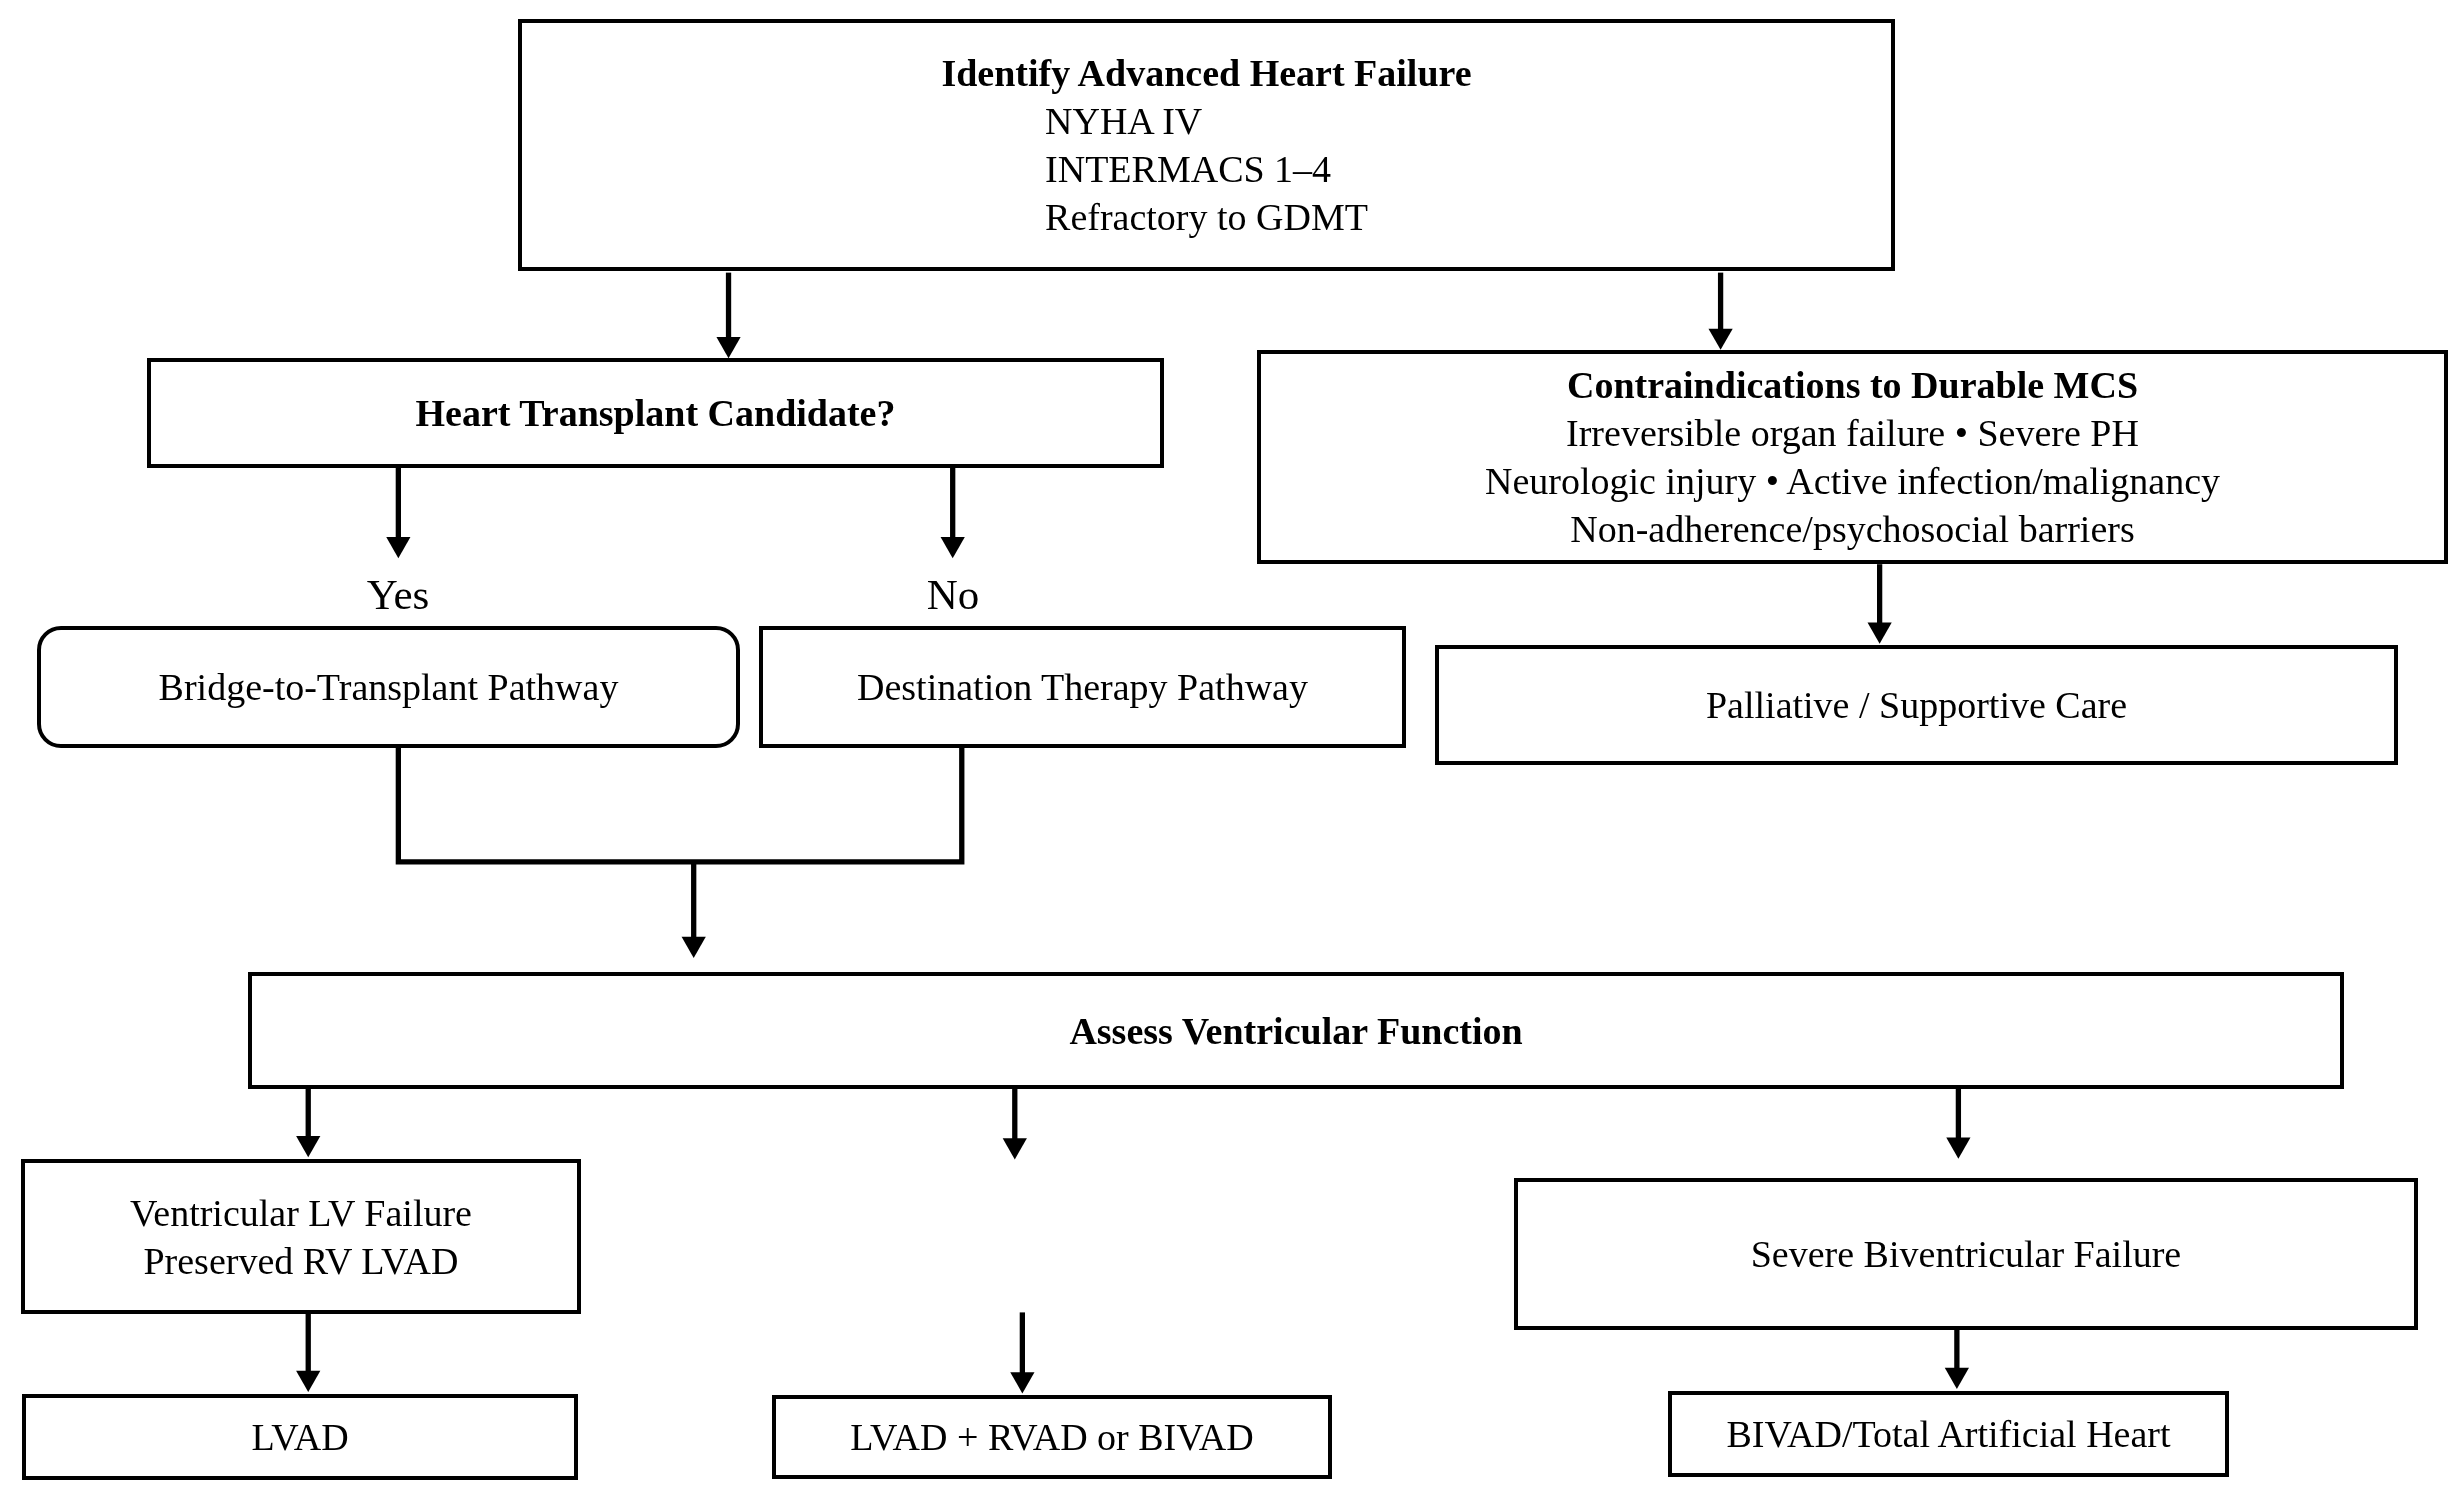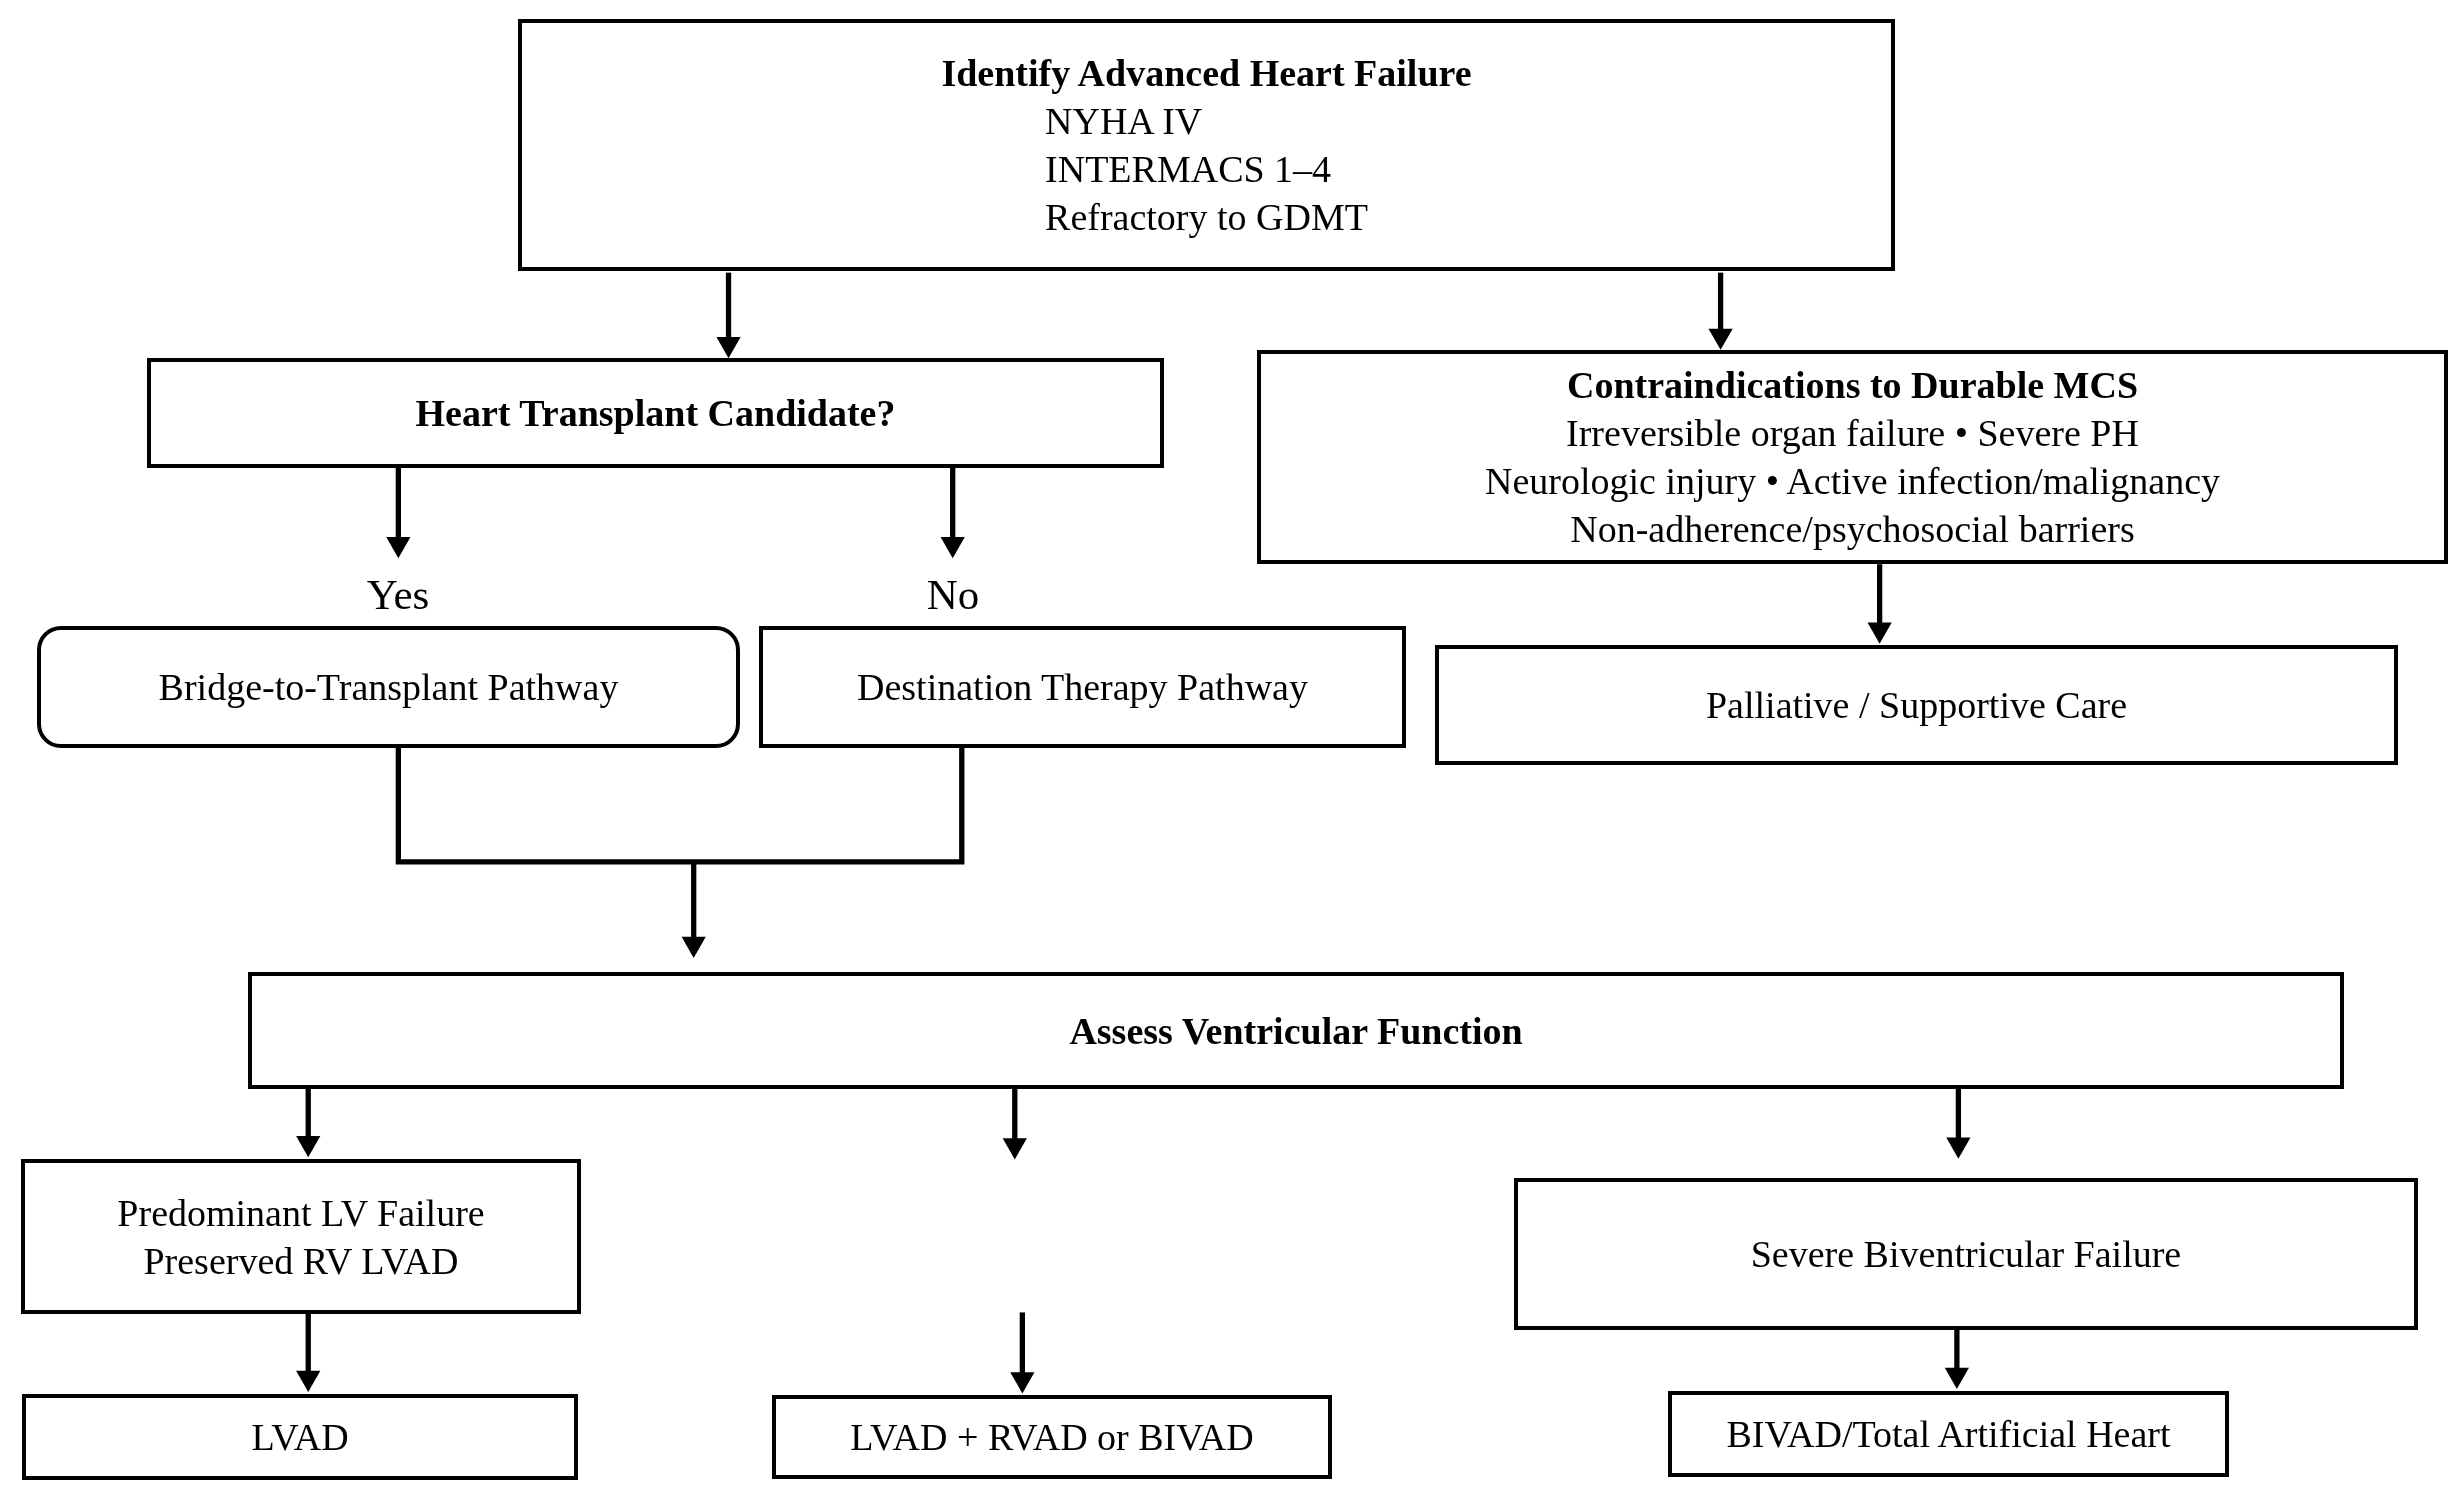--- a/index.html
+++ b/index.html
@@ -148,21 +148,21 @@
 
   <div class="node" style="left:1435px; top:645px; width:963px; height:120px;">
     <div class="line">Palliative / Supportive Care</div>
   </div>
 
   <div class="node" style="left:248px; top:958px; width:2096px; height:117px;margin-top:14px;">
     <div class="title">Assess Ventricular Function</div>
   </div>
 
   <div class="node" style="left:21px; top:1159px; width:560px; height:155px;">
-    <div class="line">Predominant LV Failure</div>
+    <div class="line">Ventricular LV Failure</div>
     <div class="line">Preserved RV LVAD</div>
   </div>
 
 
   <div class="node" style="left:1514px; top:1160px; width:904px; height:152px;margin-top:18px;">
     <div class="line">Severe Biventricular Failure</div>
   </div>
 
   <div class="node" style="left:772px; top:1395px; width:560px; height:84px;">
     <div class="line">LVAD + RVAD or BIVAD</div>

